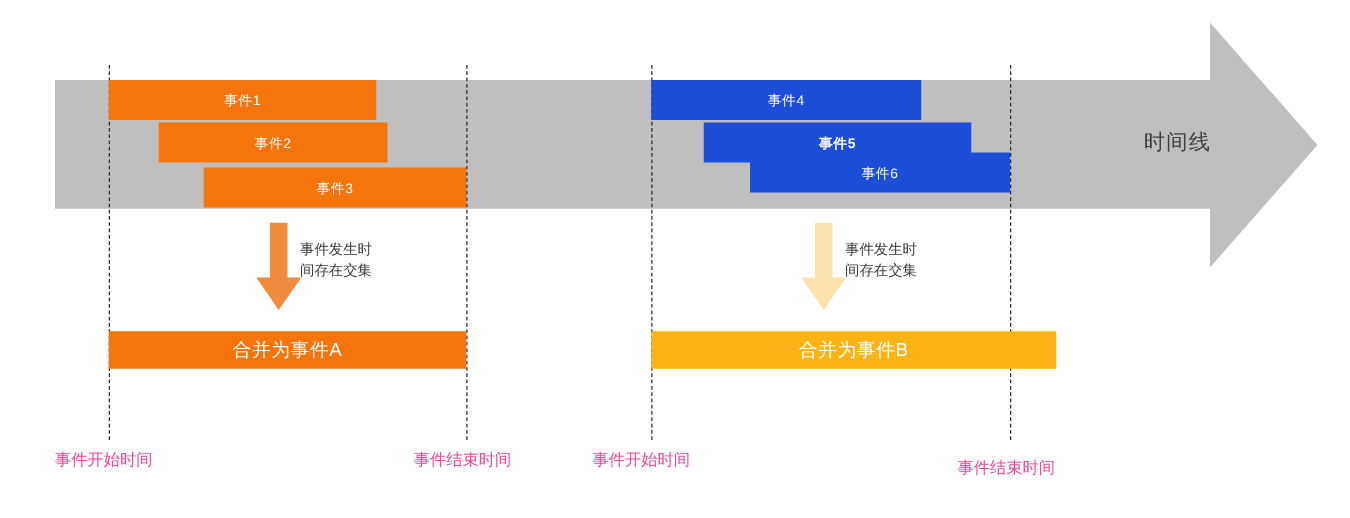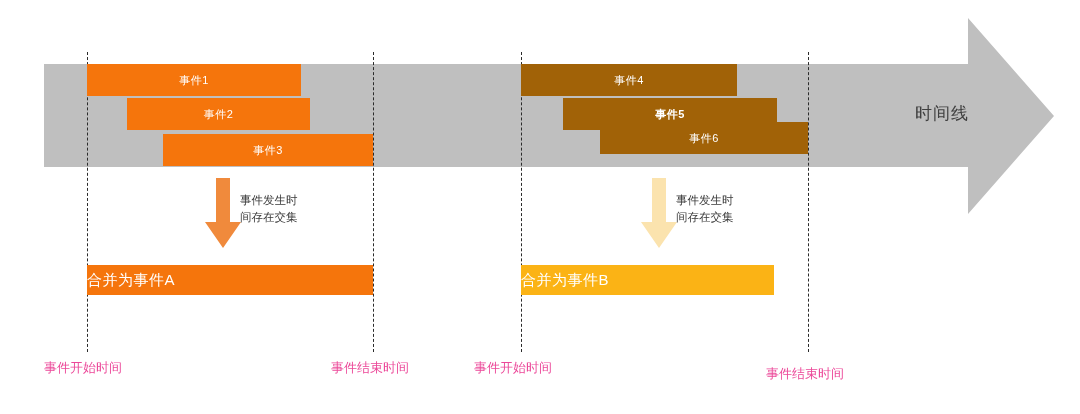--- a/index.html
+++ b/index.html
@@ -43,28 +43,29 @@
     height: 32px;
     display: flex;
     align-items: center;
     justify-content: center;
     color: #ffffff;
     font-size: 11px;
     letter-spacing: 0.5px;
     box-sizing: border-box;
   }
   .bar.orange { background: #F5750C; }
-  .bar.yellow { background: #a16207; }
+  .bar.yellow { background: #1d4ed8; }
 
   
   .merged {
     position: absolute;
     height: 30px;
     display: flex;
     align-items: center;
+    justify-content: center;
     color: #ffffff;
     font-size: 15px;
     letter-spacing: 0.5px;
     box-sizing: border-box;
   }
   .merged.orange { background: #F5750C; }
   .merged.yellow { background: #FBB315; }
 
   
   .guide {
@@ -143,20 +144,20 @@
   <div class="bar yellow" style="left:600px; width:208px; top:122px;">
     <span>事件6</span>
   </div>
 
   <svg class="down-arrow" viewBox="0 0 40 72" style="left:639px; top:178px;">
     <polygon points="13,0 27,0 27,44 38,44 20,70 2,44 13,44" fill="#FBE3AE"></polygon>
   </svg>
   <div class="arrow-note" style="left:676px; top:192px;">事件发生时
 间存在交集</div>
 
-  <div class="merged yellow" style="left:521px; width:253px; top:265px;">
+  <div class="merged yellow" style="left:521px; width:324px; top:265px;">
     <span>合并为事件B</span>
   </div>
 
   <div class="caption" style="left:474px; top:359px;">事件开始时间</div>
   <div class="caption" style="left:766px; top:365px;">事件结束时间</div>
 
 </div>
 
 </body></html>

